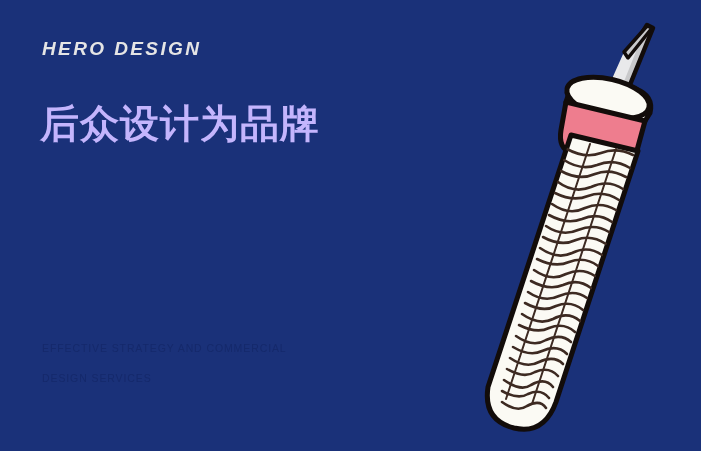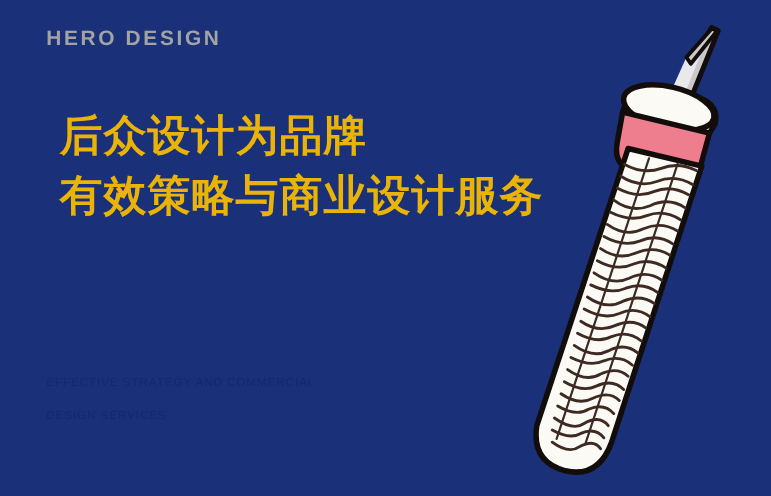--- a/index.html
+++ b/index.html
@@ -14,45 +14,45 @@
     overflow: hidden;
     background: #1a3179;
     font-family: "Liberation Sans", "DejaVu Sans", sans-serif;
     -webkit-font-smoothing: antialiased;
   }
 
   
   #brand {
     position: absolute;
     left: 42px;
-    top: 26px;
+    top: 39px;
     font-size: 19px;
     font-weight: bold;
-    color: #a3a3a3;
+    color: #e5e5e5;
     letter-spacing: 2.4px;
     line-height: 1;
     white-space: nowrap;
+    font-style: italic;
   }
 
   
   #headline {
     position: absolute;
     left: 40px;
     top: 96px;
     width: 520px;
   }
   #headline .hl-line {
     display: block;
     font-size: 39px;
     font-weight: bold;
-    color: #eab308;
+    color: #c4b5fd;
     line-height: 55px;
     letter-spacing: 1px;
     white-space: nowrap;
-    margin-left: 14px;
   }
 
   
   #subtitle {
     position: absolute;
     left: 42px;
     top: 333px;
     width: 330px;
   }
   #subtitle .sub-line {
@@ -82,21 +82,20 @@
 </style>
 </head>
 <body>
 
 <div id="poster">
 
   <div id="brand">HERO DESIGN</div>
 
   <div id="headline">
     <span class="hl-line">后众设计为品牌</span>
-    <span class="hl-line">有效策略与商业设计服务</span>
   </div>
 
   <div id="subtitle">
     <span class="sub-line">EFFECTIVE STRATEGY AND COMMERCIAL</span>
     <span class="sub-line">DESIGN SERVICES</span>
   </div>
 
   <div id="illustration">
     <svg viewBox="0 0 261 433" xmlns="http://www.w3.org/2000/svg">
       <defs>

